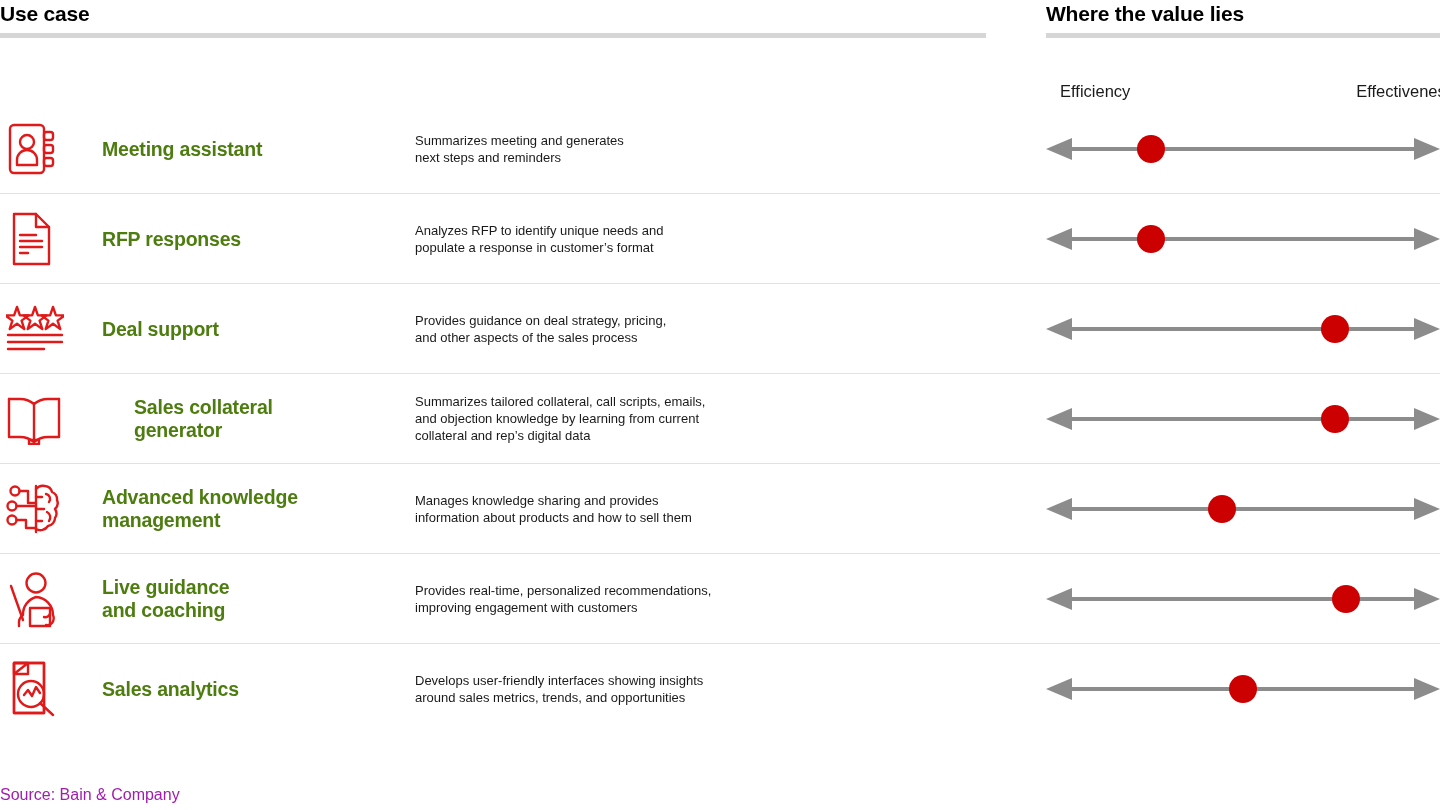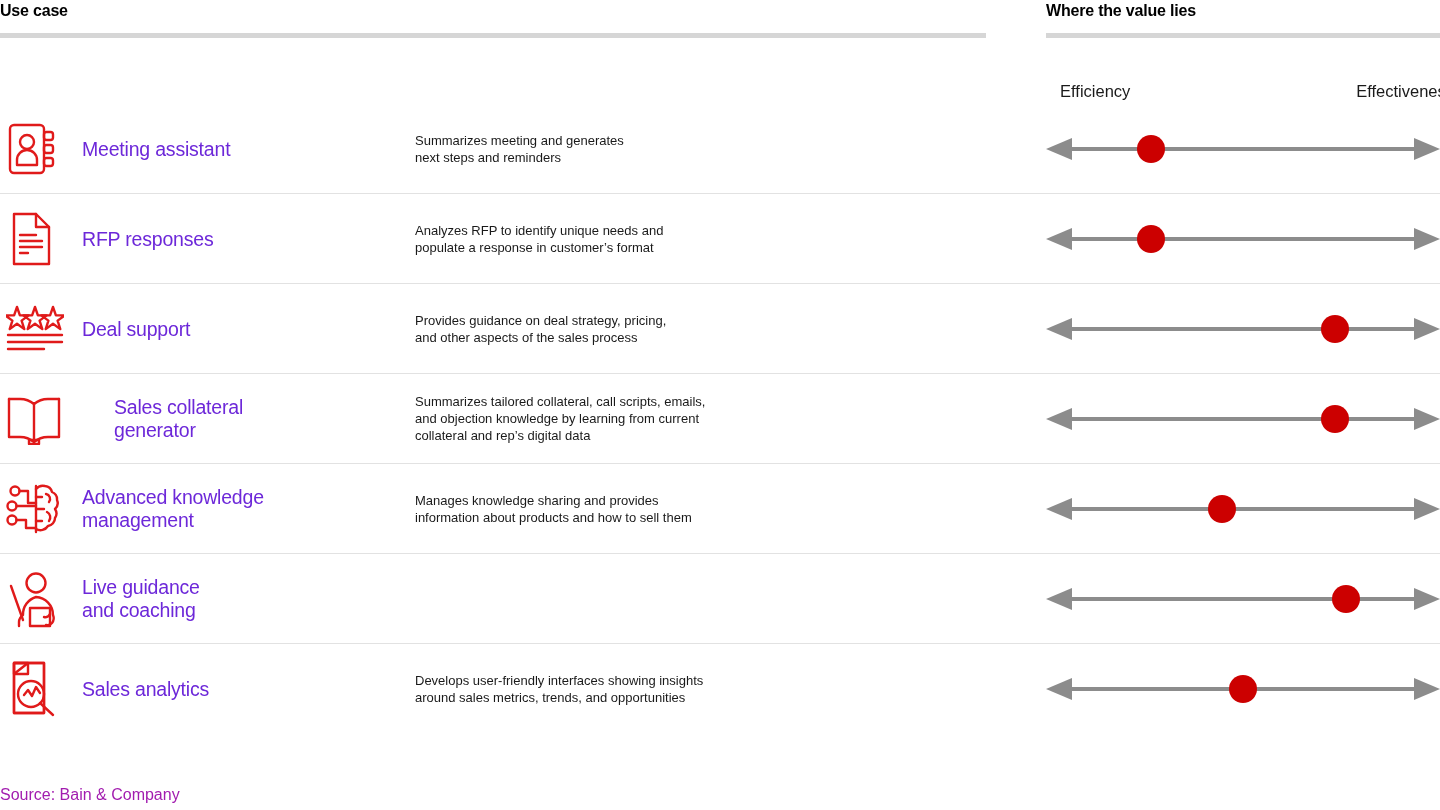--- a/index.html
+++ b/index.html
@@ -18,21 +18,21 @@
 
   
   .header {
     position: absolute;
     top: 0; left: 0;
     width: 1440px;
     height: 40px;
   }
   .hdr-title {
     position: absolute;
-    font-size: 16px;
+    font-size: 21px;
     font-weight: bold;
     letter-spacing: -0.2px;
     top: 2px;
     white-space: nowrap;
   }
   .hdr-title.left  { left: 0px; }
   .hdr-title.right { left: 1046px; }
 
   .hdr-rule {
     position: absolute;
@@ -86,27 +86,27 @@
     left: 6px;
     width: 68px;
     display: flex;
     align-items: center;
     justify-content: flex-start;
   }
   .cell-icon svg { display: block; }
 
   .cell-title {
     position: absolute;
-    left: 82px;
+    left: 102px;
     width: 300px;
     font-size: 19.5px;
-    font-weight: normal;
+    font-weight: bold;
     line-height: 1.18;
     letter-spacing: -0.2px;
-    color: #6d28d9;
+    color: #4d7c0f;
   }
 
   .cell-desc {
     position: absolute;
     left: 415px;
     width: 600px;
     font-size: 13px;
     line-height: 1.33;
     color: #1a1a1a;
   }
@@ -292,20 +292,24 @@
         <path d="M13 56 v-4 a9 9 0 0 1 4 -7 a18 18 0 0 1 13 -18 a18 18 0 0 1 17 18 a8 8 0 0 1 -1 8 a6 6 0 0 1 -6 2" fill="none" stroke="#e01a1a" stroke-width="2.4" stroke-linecap="round" stroke-linejoin="round"></path>
         <rect x="24" y="38" width="20" height="18" fill="none" stroke="#e01a1a" stroke-width="2.4" stroke-linecap="round" stroke-linejoin="round"></rect>
         <path d="M5 16 L17 50" fill="none" stroke="#e01a1a" stroke-width="2.4" stroke-linecap="round" stroke-linejoin="round"></path>
         <path d="M44 44 a5 5 0 0 1 -6 3" fill="none" stroke="#e01a1a" stroke-width="2.4" stroke-linecap="round" stroke-linejoin="round"></path>
       </svg>
       </div>
       <div class="cell-title" style="position: absolute; top: 50%; transform: translateY(-50%);">
         <div>Live guidance</div>
         <div>and coaching</div>
       </div>
+      <div class="cell-desc" style="position: absolute; top: 50%; transform: translateY(-50%);">
+        <div>Provides real-time, personalized recommendations,</div>
+        <div>improving engagement with customers</div>
+      </div>
       <div class="cell-axis" style="position: absolute; top: 50%; transform: translateY(-50%);">
         <svg class="axis-svg" width="394" height="30" viewBox="0 0 394 30">
     <line x1="26" y1="15" x2="368" y2="15" stroke="#8c8c8c" stroke-width="4"></line>
     <polygon points="0,15 26,4 26,26" fill="#8c8c8c"></polygon>
     <polygon points="394,15 368,4 368,26" fill="#8c8c8c"></polygon>
   </svg>
         <div class="dot" style="left: 299.6px; background: rgb(204, 0, 0);"></div>
       </div>
     </div>
     <div class="row h-short">

